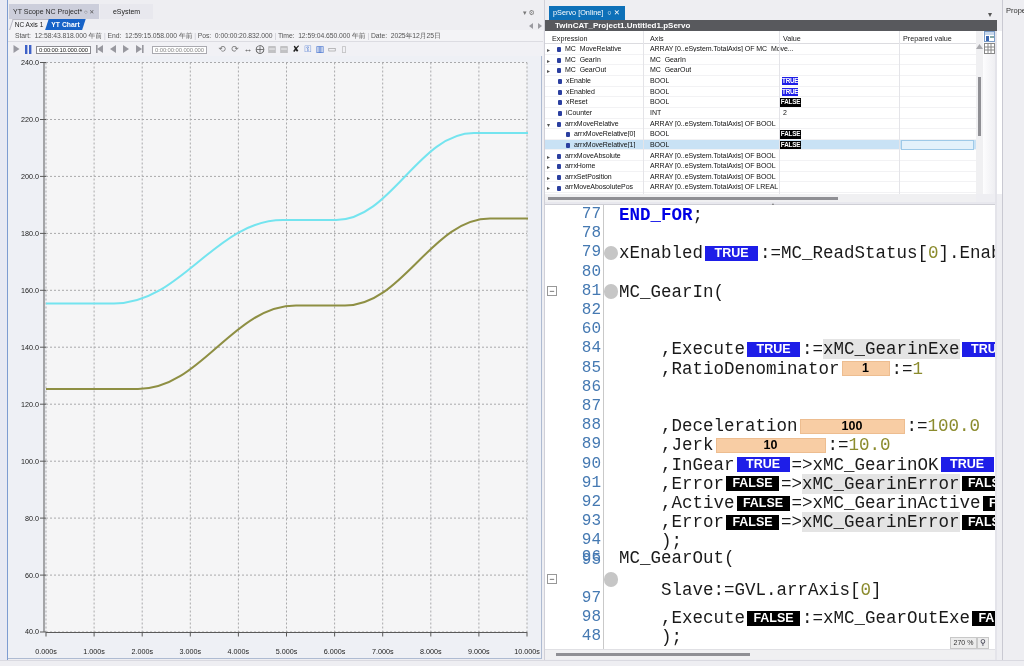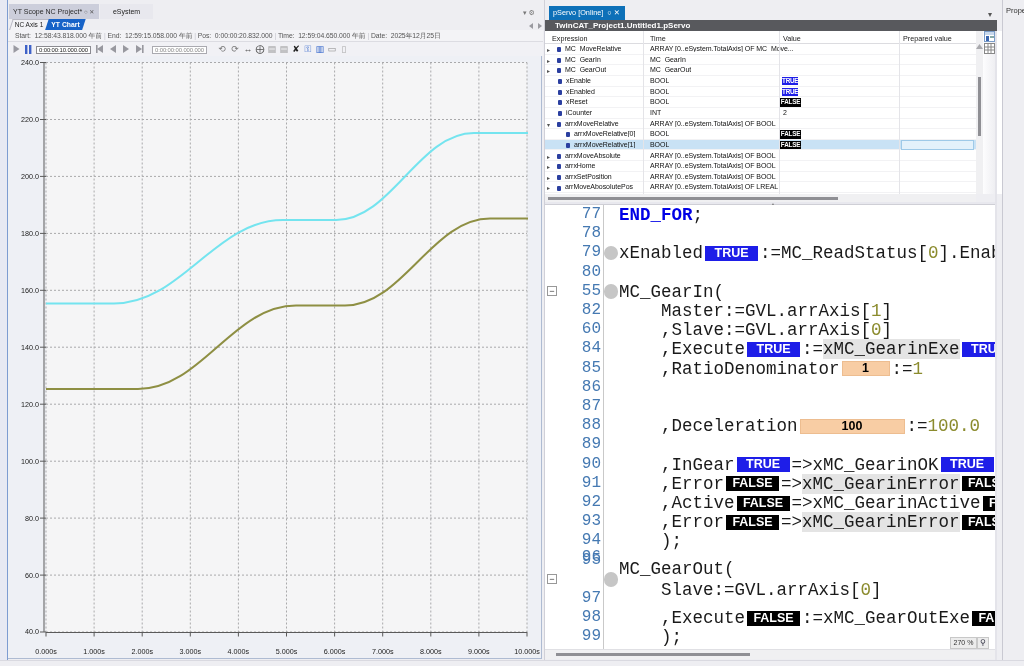--- a/index.html
+++ b/index.html
@@ -157,21 +157,21 @@
 <path d="M38,247.5 L106,247.5 C173.6,247.5 207.4,164 275,164 L328,164 C383.2,164 410.8,77 466,77 L520,77" fill="none" stroke="#74e4ef" stroke-width="2"></path>
 <path d="M38,333 L130,333 C193.2,333 224.8,249.5 288,249.5 L337,249.5 C395,249.5 424,162.5 482,162.5 L520,162.5" fill="none" stroke="#8e8f43" stroke-width="2"></path>
 </svg>
 <div class="abs" style="left:544px;top:0;width:1px;height:660px;background:#d0d0d8"></div>
 <div class="abs" style="left:549px;top:6px;width:76px;height:14px;background:#0d70b8;color:#fff;font-size:7.3px;line-height:14px;padding-left:4px;white-space:nowrap">pServo [Online] &nbsp;○ ✕</div>
 <div class="abs" style="left:988px;top:10px;color:#555;font-size:8px">▾</div>
 <div class="abs" style="left:545px;top:19.5px;width:452px;height:11px;background:#58595d;color:#fff;font-size:8px;font-weight:bold;line-height:11px;padding-left:10px">TwinCAT_Project1.Untitled1.pServo</div>
 <div class="abs" style="left:545px;top:30.5px;width:464px;height:163px;background:#fff;overflow:hidden">
 <div class="abs" style="left:0;top:0;width:431px;height:13px;border-bottom:1px solid #dcdce0;font-size:7.2px;color:#222">
       <span class="abs" style="left:7px;top:3px">Expression</span>
-      <span class="abs" style="left:105px;top:3px">Time</span>
+      <span class="abs" style="left:105px;top:3px">Axis</span>
       <span class="abs" style="left:238px;top:3px">Value</span>
       <span class="abs" style="left:358px;top:3px">Prepared value</span>
     </div>
 <div class="trow" style="top:13.50px;">
 <span class="tc" style="left:2px;color:#555;font-size:6px;top:2px">▸</span>
 <span class="tc" style="left:12px;top:2.2px"><span style="display:inline-block;width:4px;height:5px;background:#2b3fa0;border-radius:1px"></span></span>
 <span class="tc" style="left:20px">MC_MoveRelative</span>
 <span class="tc" style="left:105px">ARRAY [0..eSystem.TotalAxis] OF MC_Move...</span>
 </div>
 <div class="trow" style="top:24.15px;">
@@ -281,53 +281,52 @@
 <div class="abs" style="left:545px;top:202px;width:452px;height:3px;background:#e8e8ee;border-bottom:1px solid #cfcfd6"></div>
 <div class="abs" style="left:766px;top:201.5px;width:14px;height:4px;color:#777;font-size:5px;line-height:4px;text-align:center">▲</div>
 <div class="abs" style="left:545px;top:205px;width:450px;height:444px;background:#fff;overflow:hidden">
 <div class="abs" style="left:57.5px;top:0;width:1px;height:444px;background:#c9c9c9"></div>
 <div class="ln" style="top:0.0px">77</div>
 <div class="cl" style="top:0.0px"><span class="kw">END_FOR</span>;</div>
 <div class="ln" style="top:19.2px">78</div>
 <div class="ln" style="top:38.4px">79</div>
 <div class="cl" style="top:38.4px">xEnabled<span class="vbox bt">TRUE</span>:=MC_ReadStatus[<span class="num">0</span>].Enab</div>
 <div class="ln" style="top:57.6px">80</div>
-<div class="ln" style="top:76.8px">55</div>
+<div class="ln" style="top:76.8px">81</div>
 <div class="cl" style="top:76.8px">MC_GearIn(</div>
 <div class="ln" style="top:96.0px">82</div>
-<div class="cl" style="top:96.0px">    Master:=GVL.arrAxis[<span class="num">1</span>]</div>
 <div class="ln" style="top:115.2px">60</div>
-<div class="cl" style="top:115.2px">    ,Slave:=GVL.arrAxis[<span class="num">0</span>]</div>
 <div class="ln" style="top:134.4px">84</div>
 <div class="cl" style="top:134.4px">    ,Execute<span class="vbox bt">TRUE</span>:=<span class="ghl">xMC_GearinExe</span><span class="vbox bt">TRUE</span></div>
 <div class="ln" style="top:153.6px">85</div>
 <div class="cl" style="top:153.6px">    ,RatioDenominator<span class="vbox bo" style="width:48px">1</span>:=<span class="num">1</span></div>
 <div class="ln" style="top:172.8px">86</div>
 <div class="ln" style="top:192.0px">87</div>
 <div class="ln" style="top:211.2px">88</div>
 <div class="cl" style="top:211.2px">    ,Deceleration<span class="vbox bo" style="width:105px">100</span>:=<span class="num">100.0</span></div>
 <div class="ln" style="top:230.4px">89</div>
+<div class="cl" style="top:230.4px">    ,Jerk<span class="vbox bo" style="width:110px">10</span>:=<span class="num">10.0</span></div>
 <div class="ln" style="top:249.6px">90</div>
 <div class="cl" style="top:249.6px">    ,InGear<span class="vbox bt">TRUE</span>=&gt;xMC_GearinOK<span class="vbox bt">TRUE</span></div>
 <div class="ln" style="top:268.8px">91</div>
 <div class="cl" style="top:268.8px">    ,Error<span class="vbox bf">FALSE</span>=&gt;<span class="ghl">xMC_GearinError</span><span class="vbox bf">FALSE</span></div>
 <div class="ln" style="top:288.0px">92</div>
 <div class="cl" style="top:288.0px">    ,Active<span class="vbox bf">FALSE</span>=&gt;xMC_GearinActive<span class="vbox bf">FALSE</span></div>
 <div class="ln" style="top:307.2px">93</div>
 <div class="cl" style="top:307.2px">    ,Error<span class="vbox bf">FALSE</span>=&gt;<span class="ghl">xMC_GearinError</span><span class="vbox bf">FALSE</span></div>
 <div class="ln" style="top:326.4px">94</div>
 <div class="cl" style="top:326.4px">    );</div>
 <div class="ln" style="top:345.6px">95</div>
 <div class="ln" style="top:343px">96</div>
-<div class="cl" style="top:354px">MC_GearOut(</div>
+<div class="cl" style="top:343px">MC_GearOut(</div>
 <div class="ln" style="top:384.0px">97</div>
 <div class="cl" style="top:375px">    Slave:=GVL.arrAxis[<span class="num">0</span>]</div>
 <div class="ln" style="top:403.2px">98</div>
 <div class="cl" style="top:403.2px">    ,Execute<span class="vbox bf">FALSE</span>:=xMC_GearOutExe<span class="vbox bf">FALSE</span></div>
-<div class="ln" style="top:422.4px">99</div>
+<div class="ln" style="top:422.4px">48</div>
 <div class="cl" style="top:422.4px">    );</div>
 <div class="bp" style="left:58.5px;top:40.6px"></div>
 <div class="bp" style="left:58.5px;top:79.0px"></div>
 <div class="bp" style="left:58.5px;top:367.0px"></div>
 <div class="fold" style="top:81.0px">−</div>
 <div class="fold" style="top:369.0px">−</div>
 </div>
 <div class="abs" style="left:545px;top:649px;width:452px;height:10px;background:#f0f0f2;border-top:1px solid #e0e0e4"></div>
 <div class="abs" style="left:556px;top:653px;width:194px;height:3px;background:#8f8f94"></div>
 <div class="abs" style="left:950px;top:637px;width:27px;height:12px;background:#ececec;border:1px solid #c8c8c8;font-size:7px;line-height:10px;text-align:center;color:#333">270 %</div>

